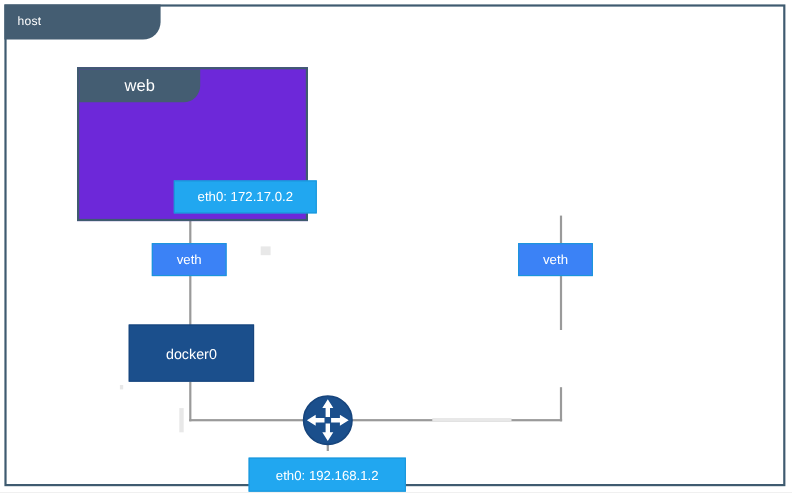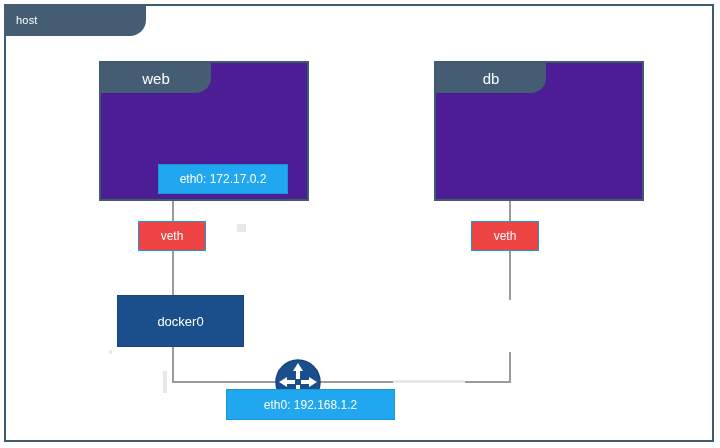--- a/index.html
+++ b/index.html
@@ -63,23 +63,22 @@
     top: 278px;
     width: 96px;
     height: 12px;
     background: #fafafa;
   }
 
   
   .container-box {
     position: absolute;
     border: 2px solid #3f5b70;
-    background: #4c1d95;
-    box-sizing: border-box;
-    margin-left: 29px;
+    background: #6d28d9;
+    box-sizing: border-box;
   }
   .container-tab {
     position: absolute;
     left: 0px;
     top: 0px;
     height: 30px;
     background: #445d72;
     border-bottom-right-radius: 15px;
     box-sizing: border-box;
     display: flex;
@@ -99,21 +98,21 @@
     border: 1px solid #1a96da;
     box-sizing: border-box;
     display: flex;
     align-items: center;
     justify-content: center;
     color: #ffffff;
     font-size: 12px;
   }
   .veth-box {
     position: absolute;
-    background: #ef4444;
+    background: #3b82f6;
     border: 1px solid #1a96da;
     box-sizing: border-box;
     display: flex;
     align-items: center;
     justify-content: center;
     color: #ffffff;
     font-size: 12px;
   }
   .bridge-box {
     position: absolute;
@@ -187,49 +186,44 @@
 
   <div class="container-box" style="left:70px; top:61px; width:210px; height:140px;">
     <div class="container-tab" style="width:110px;">
       <span class="container-tab-label">web</span>
     </div>
   </div>
   <div class="iface-box" style="left:110px; top:164px; width:130px; height:30px;margin-left:48px;">
     <span>eth0: 172.17.0.2</span>
   </div>
 
-  <div class="container-box" style="left:405px; top:61px; width:210px; height:140px;">
-    <div class="container-tab" style="width:110px;">
-      <span class="container-tab-label">db</span>
-    </div>
-  </div>
 
   <div class="veth-box" style="left:138px; top:221px; width:68px; height:30px;">
     <span>veth</span>
   </div>
   <div class="veth-box" style="left:471px; top:221px; width:68px; height:30px;">
     <span>veth</span>
   </div>
 
-  <div class="bridge-box" style="left:117px; top:295px; width:127px; height:52px;">
+  <div class="bridge-box" style="left:117px; top:295px; width:114px; height:52px;">
     <span>docker0</span>
   </div>
 
   <div class="router-icon">
     <svg width="48" height="48" viewBox="0 0 48 48">
       <circle cx="24" cy="24" r="22" fill="#1b4f8c"></circle>
       <circle cx="24" cy="24" r="22" fill="none" stroke="#17457d" stroke-width="1.5"></circle>
 
       <path d="M24 5 L29 13 L26 13 L26 21 L22 21 L22 13 L19 13 Z" fill="#ffffff"></path>
 
       <path d="M24 43 L19 35 L22 35 L22 27 L26 27 L26 35 L29 35 Z" fill="#ffffff"></path>
 
       <path d="M5 24 L13 19 L13 22 L21 22 L21 26 L13 26 L13 29 Z" fill="#ffffff"></path>
 
       <path d="M43 24 L35 29 L35 26 L27 26 L27 22 L35 22 L35 19 Z" fill="#ffffff"></path>
     </svg>
   </div>
 
-  <div class="iface-box" style="left:226px; top:389px; width:169px; height:31px;">
+  <div class="iface-box" style="left:226px; top:416px; width:143px; height:31px;">
     <span>eth0: 192.168.1.2</span>
   </div>
 
 </div>
 
 </body></html>

